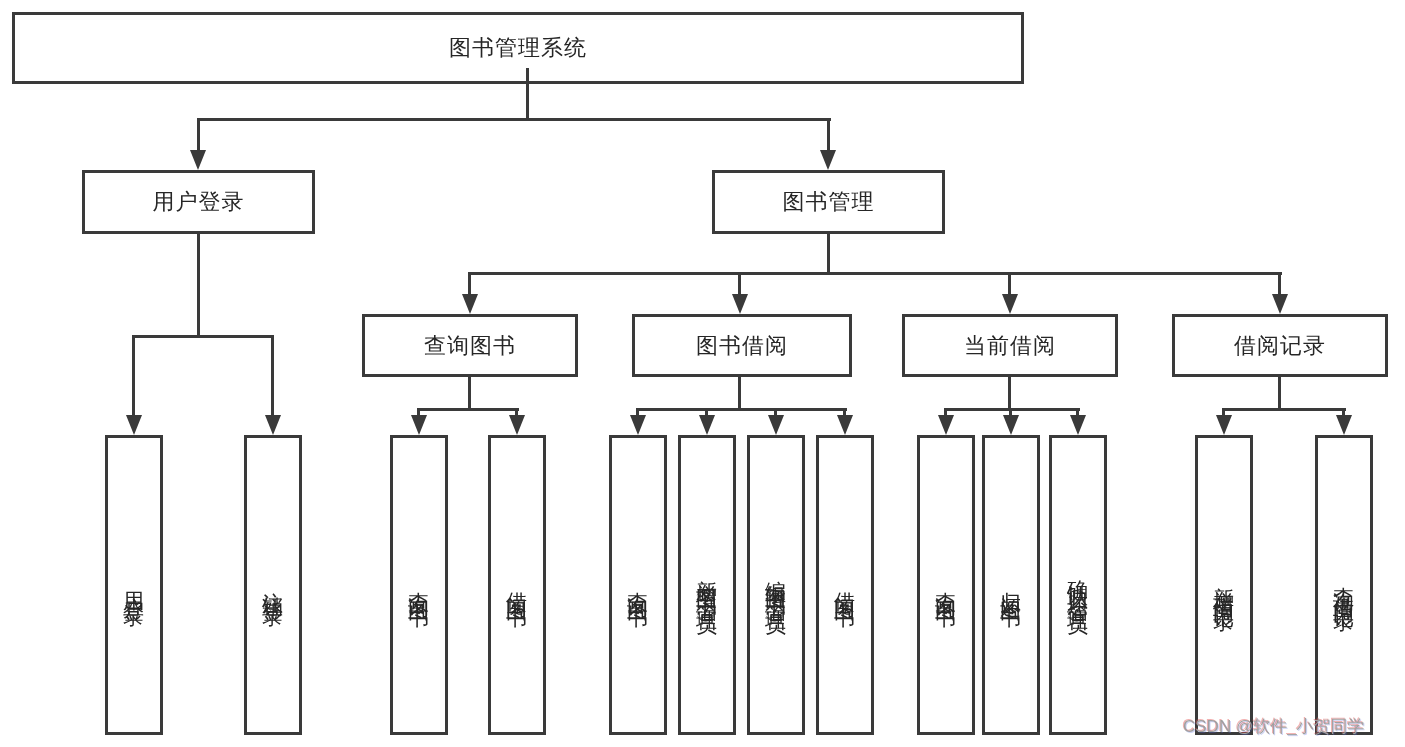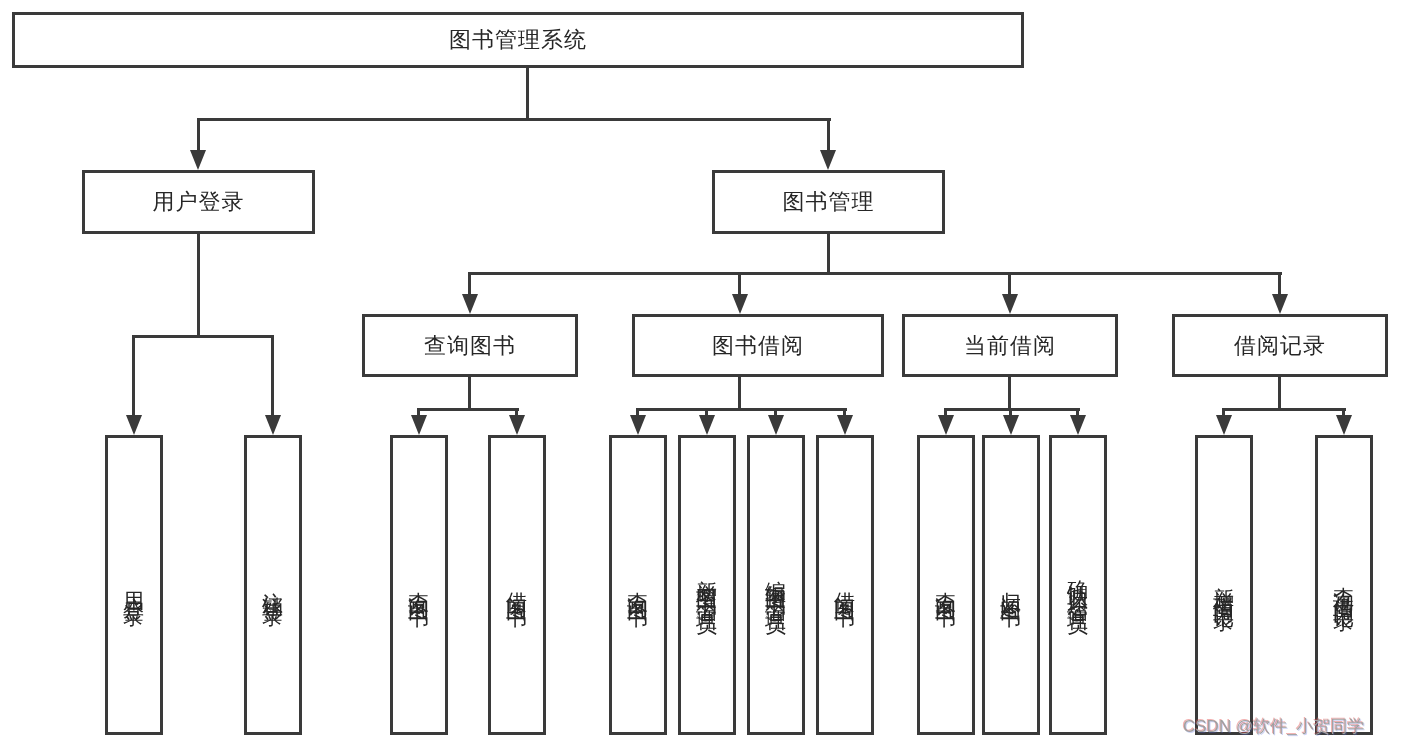--- a/index.html
+++ b/index.html
@@ -65,21 +65,21 @@
     color: #a0a0a0;
     text-shadow: -1px -1px 0 rgba(224, 80, 80, 0.45), 1px 1px 0 rgba(90, 110, 230, 0.30);
     white-space: nowrap;
   }
 </style>
 </head>
 <body>
 
 <div id="diagram-canvas">
 
-  <div class="box" style="left:12px; top:12px; width:1012px; height:56px;">
+  <div class="box" style="left:12px; top:12px; width:1012px; height:72px;">
     <span>图书管理系统</span>
   </div>
 
   <div class="vline" style="left:526px; top:68px; height:50px;"></div>
   <div class="hline" style="left:197px; top:118px; width:634px;"></div>
   <div class="vline" style="left:197px; top:118px; height:34px;"></div>
   <div class="arrow" style="left:190px; top:150px;"></div>
   <div class="vline" style="left:827px; top:118px; height:34px;"></div>
   <div class="arrow" style="left:820px; top:150px;"></div>
 
@@ -104,21 +104,21 @@
   <div class="vline" style="left:738px; top:272px; height:22px;"></div>
   <div class="arrow" style="left:732px; top:294px;"></div>
   <div class="vline" style="left:1008px; top:272px; height:22px;"></div>
   <div class="arrow" style="left:1002px; top:294px;"></div>
   <div class="vline" style="left:1278px; top:272px; height:22px;"></div>
   <div class="arrow" style="left:1272px; top:294px;"></div>
 
   <div class="box" style="left:362px; top:314px; width:216px; height:63px;">
     <span>查询图书</span>
   </div>
-  <div class="box" style="left:632px; top:314px; width:252px; height:63px;">
+  <div class="box" style="left:632px; top:314px; width:220px; height:63px;">
     <span>图书借阅</span>
   </div>
   <div class="box" style="left:1172px; top:314px; width:216px; height:63px;">
     <span>借阅记录</span>
   </div>
   <div class="box" style="left:902px; top:314px; width:216px; height:63px;">
     <span>当前借阅</span>
   </div>
 
   <div class="vline" style="left:468px; top:377px; height:31px;"></div>

